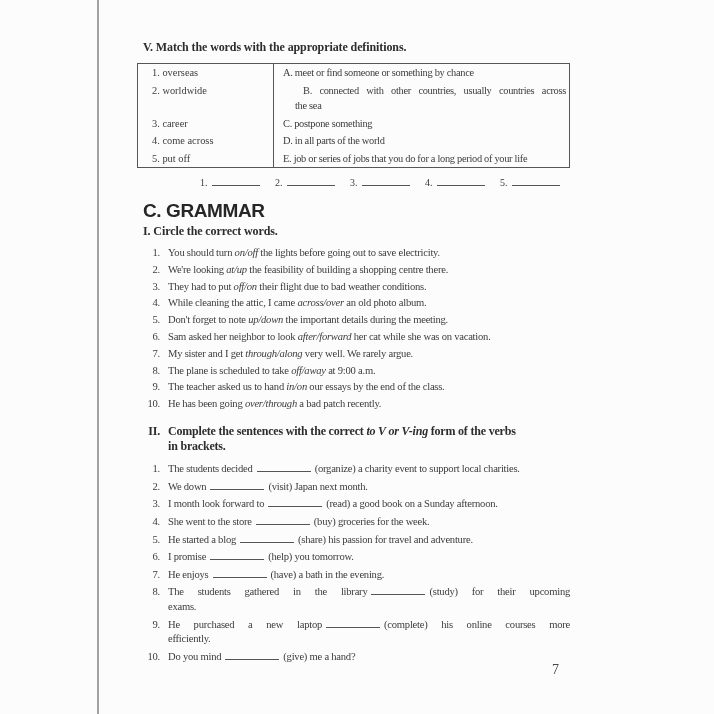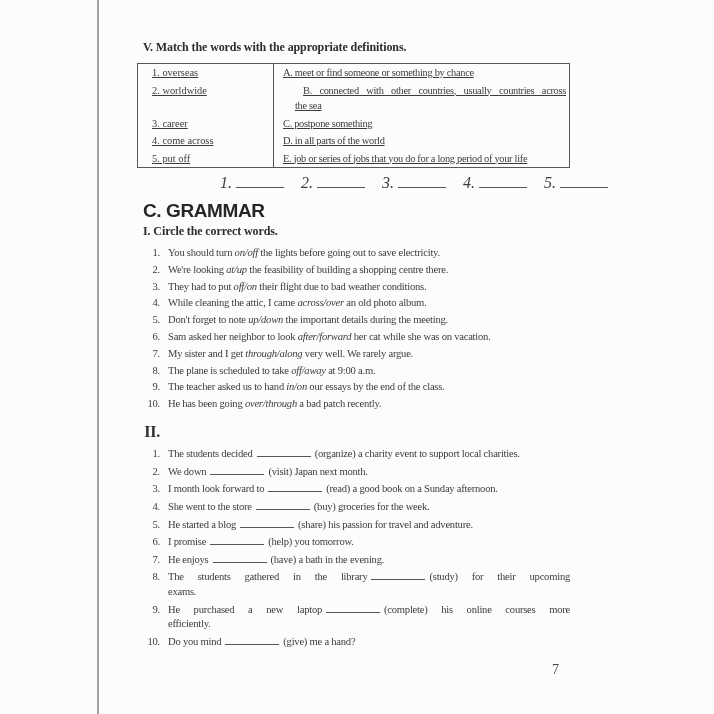--- a/index.html
+++ b/index.html
@@ -25,36 +25,34 @@
   .v-title {
     font-size:12px; font-weight:bold; color:#2d2d2d;
     letter-spacing:-0.1px; margin:0 0 8px 0; line-height:15px;
   }
   .match-table {
     width:433px; margin-left:-6px;
     border:1.4px solid #565656;
     border-collapse:collapse;
     font-size:10.4px; line-height:15.5px;
     table-layout:fixed;
-    text-decoration:underline;
   }
   .match-table td { vertical-align:top; padding:1px 3px; }
   .cell-word {
     width:118px; border-right:1.2px solid #565656;
     padding-left:14px !important;
   }
   .cell-def { padding-left:9px !important; letter-spacing:-0.3px; }
   .def-line1 { display:block;margin-left:20px; }
   .def-line1.stretch { text-align:justify; text-align-last:justify; }
   .def-line2 { display:block; margin-left:12px; }
 
   .answers-row {
-    margin:8px 0 0 77px; font-size:16px; line-height:14px;
+    margin:8px 0 0 57px; font-size:10px; line-height:14px;
     white-space:nowrap;
-    font-style:italic;
   }
   .answer-group { margin-right:11px; }
   .blank {
     display:inline-block; width:48px; height:9px;
     border-bottom:1px solid #555; margin:0 2px 0 4px;
   }
   .blank.wide { width:54px; margin:0 4px; }
 
   
   .grammar-heading {
@@ -76,21 +74,21 @@
   .list-1 .num-item { line-height:14px; margin-bottom:2.8px; }
   .list-2 .num-item { line-height:14.6px; margin-bottom:3px; }
   .list-2 .txt { text-align:justify; }
   .opt { font-style:italic; }
   .line1 { display:block; }
   .line1.stretch { text-align:justify; text-align-last:justify; }
   .cont-line { display:block; }
 
   
   .part2-heading {
-    display:flex; font-size:16px; font-weight:bold; color:#2d2d2d;
+    display:flex; font-size:12px; font-weight:bold; color:#2d2d2d;
     letter-spacing:-0.2px; line-height:15px; margin:13px 0 8px 0;
   }
   .part2-heading .num { flex:none; width:17px; text-align:right; margin-right:8px; }
   .part2-heading .bi { font-style:italic; }
   .part2-heading .h-line2 { display:block; }
 
   .page-number {
     position:absolute; left:552px; top:662px;
     font-size:14px; color:#474747; line-height:16px;
   }
@@ -182,20 +180,24 @@
         <span class="txt"><span>The teacher asked us to hand </span><span class="opt">in/on</span><span> our essays by the end of the class.</span></span>
       </div>
       <div class="num-item">
         <span class="num">10.</span>
         <span class="txt"><span>He has been going </span><span class="opt">over/through</span><span> a bad patch recently.</span></span>
       </div>
     </div>
 
     <div class="part2-heading">
       <span class="num">II.</span>
+      <span class="txt">
+        <span class="line1 stretch"><span>Complete the sentences with the correct </span><span class="bi">to V or V-ing</span><span> form of the verbs</span></span>
+        <span class="h-line2">in brackets.</span>
+      </span>
     </div>
 
     <div class="list-2">
       <div class="num-item">
         <span class="num">1.</span>
         <span class="txt">
             <span class="line1"><span>The students decided</span><span class="blank wide"></span><span>(organize) a charity event to support local charities.</span></span>
           </span>
       </div>
       <div class="num-item">

